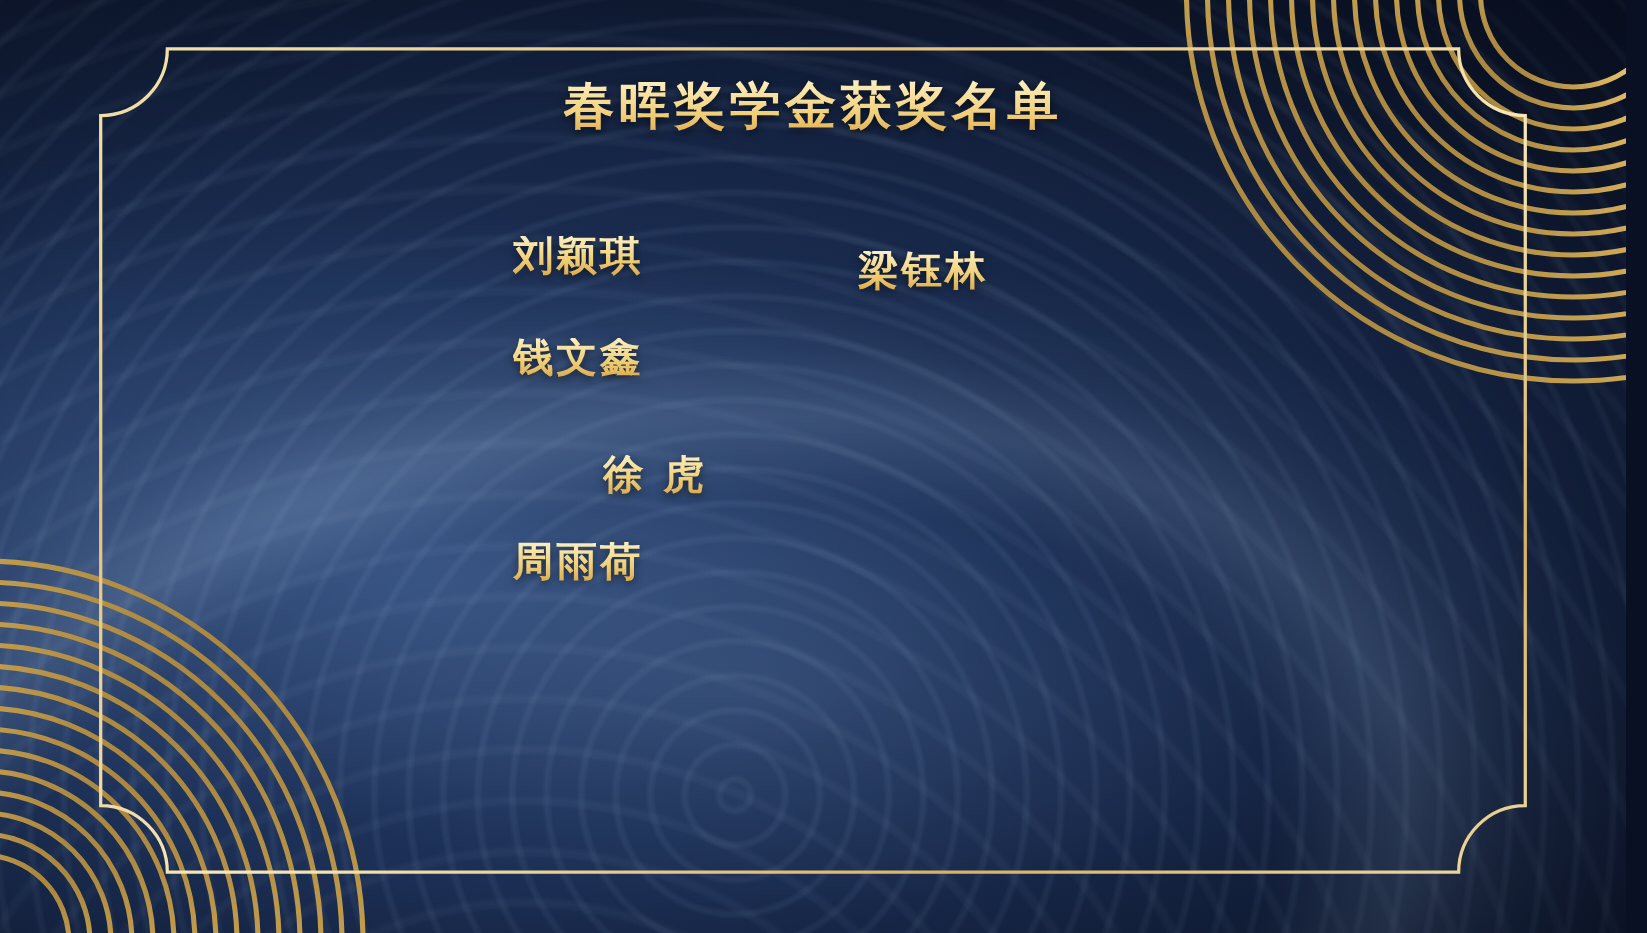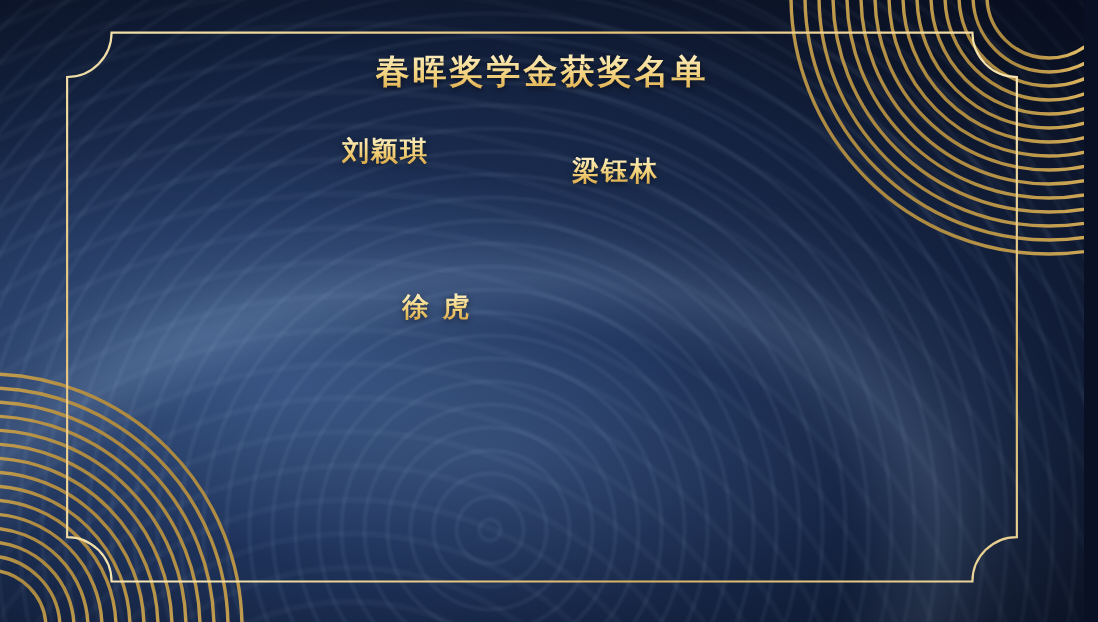--- a/index.html
+++ b/index.html
@@ -112,21 +112,21 @@
     white-space:nowrap;
   }
 
   .names {
     margin-top:44px;
     display:flex; flex-direction:column;
     gap:0px;
   }
   .name-row {
     display:flex;
-    align-items:flex-start;
+    align-items:center;
     height:68px;
   }
   .cell {
     font-family:"DejaVu Sans", sans-serif;
     font-size:27px;
     font-weight:bold;
     letter-spacing:2px;
     line-height:1;
     white-space:pre;
     background:linear-gradient(180deg,#FCEFC6 0%,#F7E19E 28%,#F0CE74 60%,#E3B75C 86%,#D9A948 100%);
@@ -236,27 +236,29 @@
     <div class="names">
 
       <div class="name-row">
         <span class="cell cell-left">刘颖琪</span>
         <span class="cell-gap"></span>
         <span class="cell cell-right">梁钰林</span>
       </div>
 
 
       <div class="name-row">
+        <span class="cell cell-left">钱文鑫</span>
         <span class="cell-gap"></span>
       </div>
 
       <div class="name-row">
         <span class="cell-gap"></span>
         <span class="cell cell-right">徐 虎</span>
       </div>
 
       <div class="name-row">
+        <span class="cell cell-left">周雨荷</span>
         <span class="cell-gap"></span>
       </div>
 
     </div>
   </div>
 </div>
 
 </body></html>

